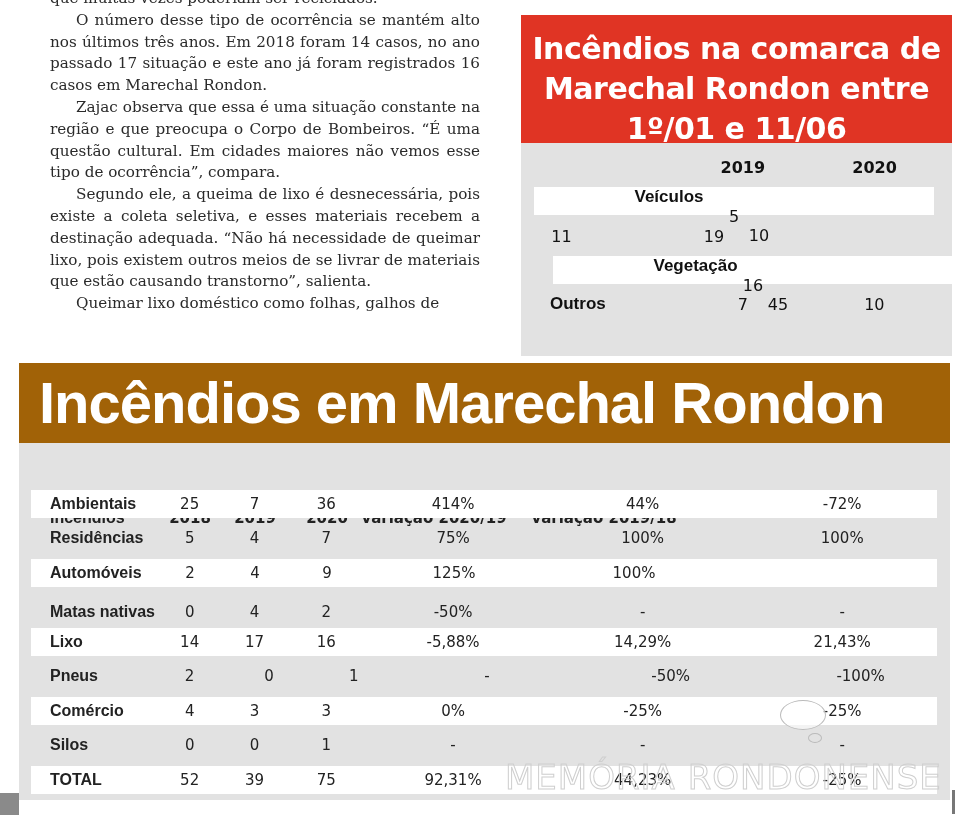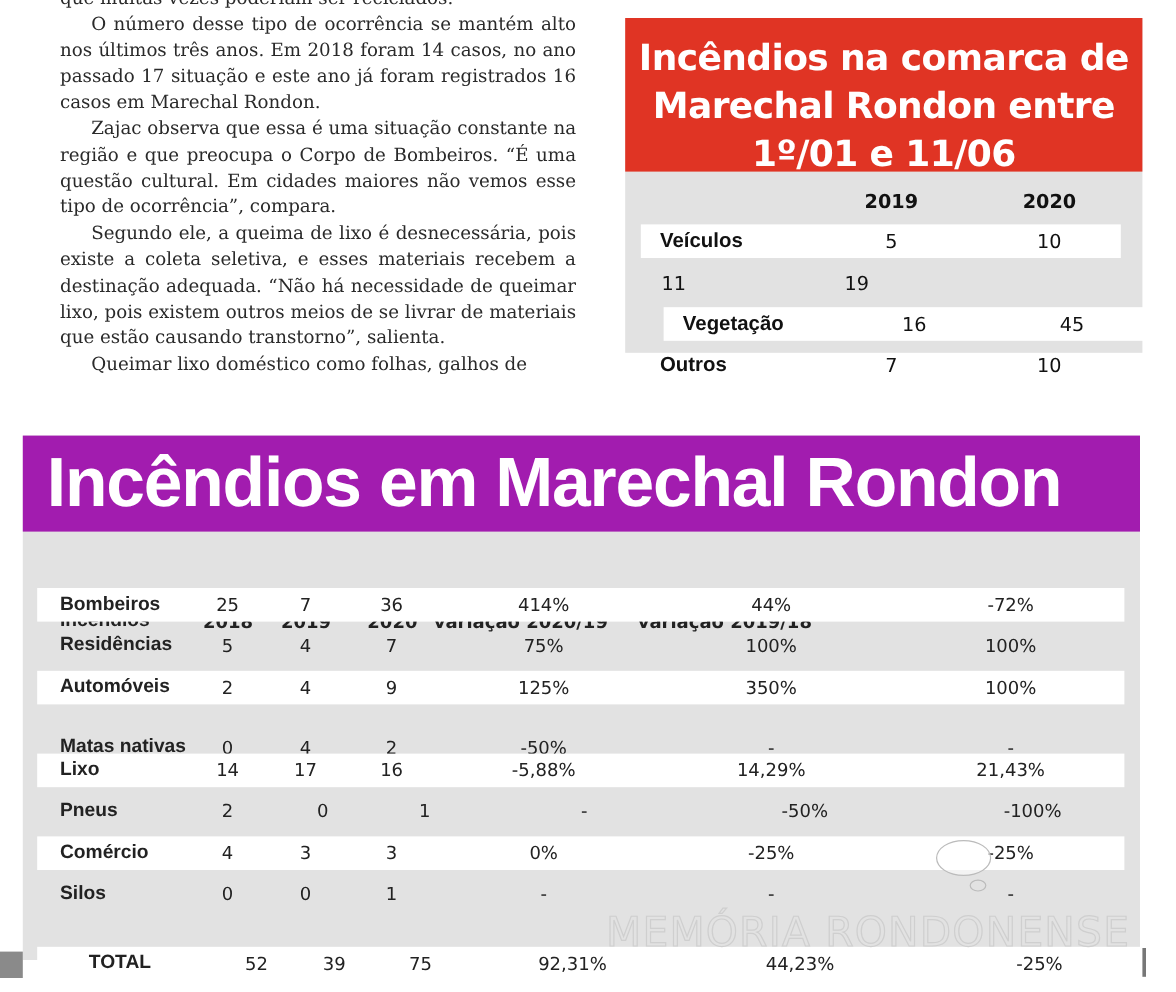--- a/index.html
+++ b/index.html
@@ -14,48 +14,48 @@
       position: absolute; left: 50px; top: -12px; width: 430px;
       font-family: "DejaVu Serif", serif;
       font-size: 15.2px; line-height: 21.8px; color: #2a2a2a;
       text-align: justify;
     }
     .article p { margin: 0; text-indent: 26px; }
     .article p.cont { text-indent: 0; }
 
     
     .box-small {
-      position: absolute; left: 521px; top: 15px; width: 431px; height: 279px;
+      position: absolute; left: 521px; top: 15px; width: 431px; height: 341px;
       background: #e2e2e2;
     }
     .box-small .hdr {
       background: #e03424; height: 128px; color: #fff;
       font-family: "DejaVu Sans", sans-serif; font-weight: bold;
       font-size: 30px; line-height: 40px; text-align: center;
       padding-top: 14px; box-sizing: border-box; letter-spacing: -0.5px;
     }
     .box-small .hdr span { display: block; }
     .st { position: absolute; left: 0; top: 138px; width: 100%; }
     .st .row {
       position: absolute; left: 13px; width: 400px; height: 28px;
       display: flex; align-items: center; font-size: 16px;
     }
-    .st .row.white { background: #ffffff; }
+    .st .row.white { background: #ffffff; flex-direction: column; }
     .st .c0 { width: 215px; padding-left: 16px; font-weight: bold; font-family: "Liberation Sans", sans-serif; font-size: 17px; }
     .st .c1 { width: 55px; text-align: center; }
     .st .c2 { width: 150px; text-align: center; padding-left: 50px; }
     .st .head .c1, .st .head .c2 { font-weight: bold; }
 
     
     .box-big {
       position: absolute; left: 19px; top: 363px; width: 931px; height: 437px;
       background: #e2e2e2;
     }
     .box-big .hdr {
-      background: #a21caf; height: 80px; color: #fff;
+      background: #a16207; height: 80px; color: #fff;
       font-family: "Liberation Sans", sans-serif; font-weight: bold;
       font-size: 58px; line-height: 80px; letter-spacing: -1px;
       padding-left: 20px; box-sizing: border-box; white-space: nowrap;
     }
     .bt { position: absolute; left: 0; top: 0; width: 100%; }
     .bt .row {
       position: absolute; left: 12px; width: 906px; height: 28px;
       display: flex; align-items: center; font-size: 15px; color: #222;
     }
     .bt .row.white { background: #ffffff; }
@@ -140,21 +140,21 @@
     <div class="row head" style="top:93px;">
       <div class="lbl">Incêndios</div>
       <div class="y18">2018</div>
       <div class="y19">2019</div>
       <div class="y20">2020</div>
       <div class="v1">variação 2020/19</div>
       <div class="v3">variação 2019/18</div>
     </div>
 
     <div class="row white" style="top:127px;">
-      <div class="lbl">Bombeiros</div>
+      <div class="lbl">Ambientais</div>
       <div class="y18">25</div>
       <div class="y19">7</div>
       <div class="y20">36</div>
       <div class="v1">414%</div>
       <div class="v2">44%</div>
       <div class="v3">-72%</div>
     </div>
     <div class="row" style="top:161px;">
       <div class="lbl">Residências</div>
       <div class="y18">5</div>
@@ -163,24 +163,23 @@
       <div class="v1">75%</div>
       <div class="v2">100%</div>
       <div class="v3">100%</div>
     </div>
     <div class="row white" style="top:196px;">
       <div class="lbl">Automóveis</div>
       <div class="y18">2</div>
       <div class="y19">4</div>
       <div class="y20">9</div>
       <div class="v1">125%</div>
-      <div class="v2">350%</div>
       <div class="v3">100%</div>
     </div>
-    <div class="row" style="top:246px;">
+    <div class="row" style="top:230px;align-items:flex-end;">
       <div class="lbl">Matas nativas</div>
       <div class="y18">0</div>
       <div class="y19">4</div>
       <div class="y20">2</div>
       <div class="v1">-50%</div>
       <div class="v2">-</div>
       <div class="v3">-</div>
     </div>
     <div class="row white" style="top:265px;">
       <div class="lbl">Lixo</div>
@@ -211,21 +210,21 @@
     </div>
     <div class="row" style="top:368px;">
       <div class="lbl">Silos</div>
       <div class="y18">0</div>
       <div class="y19">0</div>
       <div class="y20">1</div>
       <div class="v1">-</div>
       <div class="v2">-</div>
       <div class="v3">-</div>
     </div>
-    <div class="row white" style="top:426px;padding-left:24px;">
+    <div class="row white" style="top:403px;">
       <div class="lbl">TOTAL</div>
       <div class="y18">52</div>
       <div class="y19">39</div>
       <div class="y20">75</div>
       <div class="v1">92,31%</div>
       <div class="v2">44,23%</div>
       <div class="v3">-25%</div>
     </div>
   </div>
 </div>

